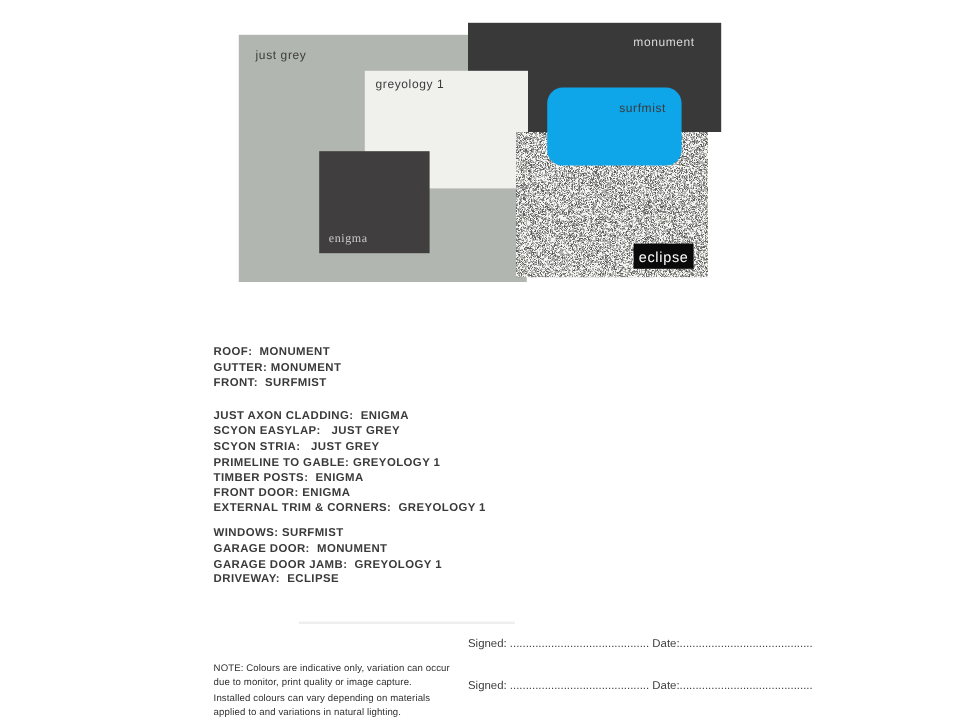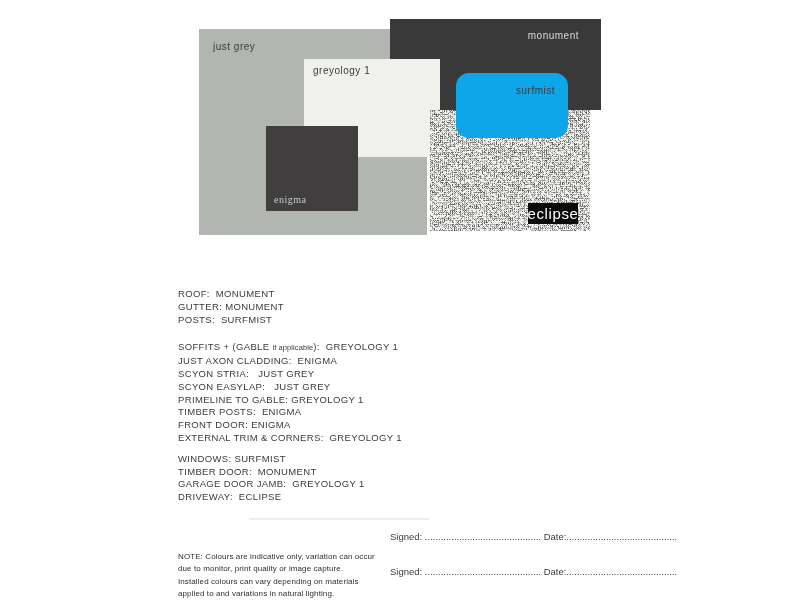--- a/index.html
+++ b/index.html
@@ -1,42 +1,42 @@
 <!DOCTYPE html>
 <html><head>
 <meta charset="utf-8">
 <style>
   html,body{margin:0;padding:0;background:#ffffff;}
   .page{position:relative;width:800px;height:600px;background:#ffffff;overflow:hidden;
         font-family:"Liberation Sans",sans-serif;}
 
   
   .swatch{position:absolute;}
-  #sw-justgrey {left:199px;top:29px; width:228px;height:206px;z-index:1;}
+  #sw-justgrey {left:199px;top:29px; width:228px;height:206px;z-index:1;padding-left:12px;}
   #sw-monument {left:390px;top:19px; width:211px;height:91px; z-index:2;}
   #sw-greyology{left:304px;top:59px; width:136px;height:98px; z-index:3;}
   #sw-eclipse  {left:430px;top:110px;width:160px;height:121px;z-index:3;}
   #sw-surfmist {left:456px;top:73px; width:112px;height:65px; border-radius:13px;z-index:4;}
   #sw-enigma   {left:266px;top:126px;width:92px; height:85px; z-index:4;}
 
   .lbl{position:absolute;font-size:10px;letter-spacing:0.5px;}
   .lbl-justgrey {left:14px;top:12px;color:#3c3c3c;}
   .lbl-monument {right:22px;top:11px;color:#d8d8d8;}
   .lbl-greyology{left:9px;top:6px;color:#3b3b3b;}
   .lbl-surfmist {right:13px;top:12px;color:#3b3b3b;}
   .lbl-enigma   {left:8px;bottom:6px;color:#cccccc;}
 
   .granite{position:absolute;left:0;top:0;width:100%;height:100%;display:block;}
   .eclipse-tag{position:absolute;right:12px;bottom:7px;width:50px;height:21px;
                display:flex;align-items:center;justify-content:center;
-               color:#ffffff;font-size:15px;letter-spacing:0.6px;z-index:5;}
+               color:#ffffff;font-size:12px;letter-spacing:0.6px;z-index:5;}
 
   
   .spec{position:absolute;left:178px;top:288px;font-size:9.5px;color:#3a3a3a;
-        letter-spacing:0.35px;}
+        letter-spacing:0.35px;font-weight:bold;}
   .spec-line{white-space:pre;line-height:12.8px;}
   .spec-group{margin-top:0;}
   .spec-group:nth-child(2){margin-top:15px;}
   .spec-group:nth-child(3){margin-top:8px;}
   .sm{font-size:7.5px;letter-spacing:0.1px;}
 
   
   .divider{position:absolute;left:249px;top:518px;width:180px;height:2px;background:#eeeeee;}
   .note{position:absolute;left:178px;top:531px;font-size:8px;line-height:12.4px;
         color:#2f2f2f;letter-spacing:0.1px;margin-top:20px;}
@@ -87,35 +87,34 @@
 
     <div class="swatch" id="sw-enigma" style="background-color: rgb(64, 62, 62); font-family: Liberation Serif, serif;">
       <span class="lbl lbl-enigma">enigma</span>
     </div>
   </div>
 
   <div class="spec">
       <div class="spec-group">
         <div class="spec-line"><span>ROOF:  MONUMENT</span></div>
         <div class="spec-line"><span>GUTTER: MONUMENT</span></div>
-        <div class="spec-line"><span>POSTS:  SURFMIST</span></div>
+        <div class="spec-line"><span>FRONT:  SURFMIST</span></div>
       </div>
       <div class="spec-group">
-        <div class="spec-line"><span>SOFFITS + (GABLE </span><span class="sm">if applicable</span><span>):  GREYOLOGY 1</span></div>
         <div class="spec-line"><span>JUST AXON CLADDING:  ENIGMA</span></div>
+        <div class="spec-line"><span>SCYON EASYLAP:   JUST GREY</span></div>
         <div class="spec-line"><span>SCYON STRIA:   JUST GREY</span></div>
-        <div class="spec-line"><span>SCYON EASYLAP:   JUST GREY</span></div>
         <div class="spec-line"><span>PRIMELINE TO GABLE: GREYOLOGY 1</span></div>
         <div class="spec-line"><span>TIMBER POSTS:  ENIGMA</span></div>
         <div class="spec-line"><span>FRONT DOOR: ENIGMA</span></div>
         <div class="spec-line"><span>EXTERNAL TRIM &amp; CORNERS:  GREYOLOGY 1</span></div>
       </div>
       <div class="spec-group">
         <div class="spec-line"><span>WINDOWS: SURFMIST</span></div>
-        <div class="spec-line"><span>TIMBER DOOR:  MONUMENT</span></div>
+        <div class="spec-line"><span>GARAGE DOOR:  MONUMENT</span></div>
         <div class="spec-line"><span>GARAGE DOOR JAMB:  GREYOLOGY 1</span></div>
         <div class="spec-line"><span>DRIVEWAY:  ECLIPSE</span></div>
       </div>
     </div>
 
   <div class="divider"></div>
 
   <div class="note">
       <div>NOTE: Colours are indicative only, variation can occur</div>
       <div>due to monitor, print quality or image capture.</div>

